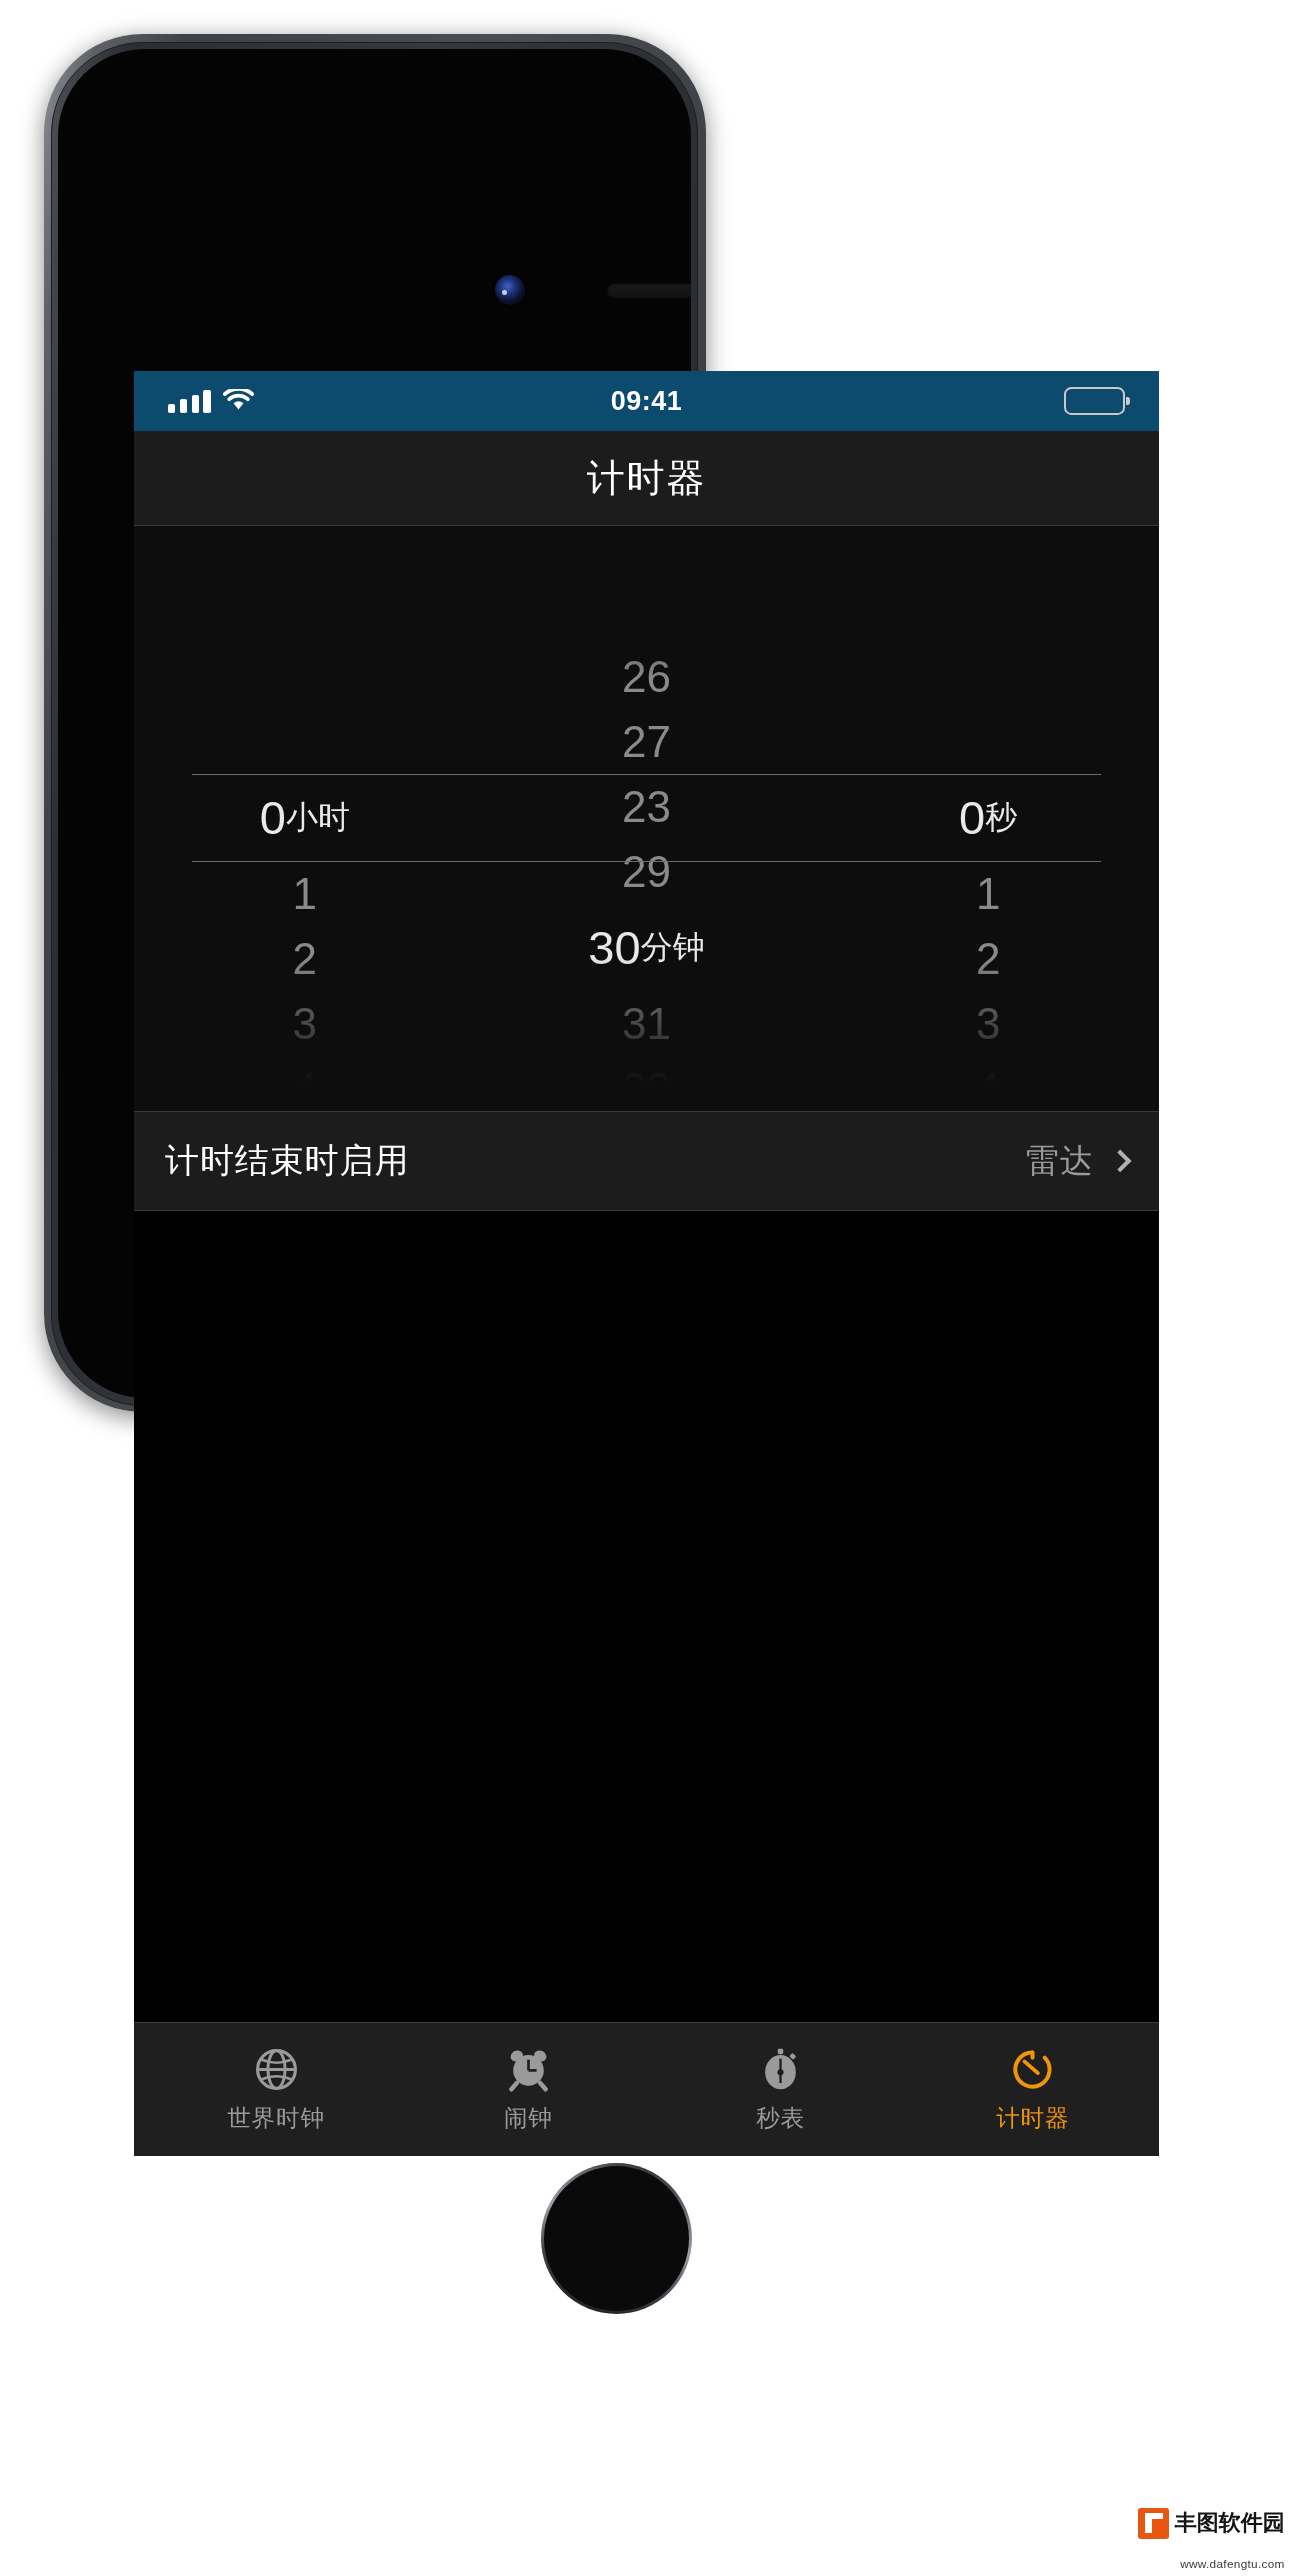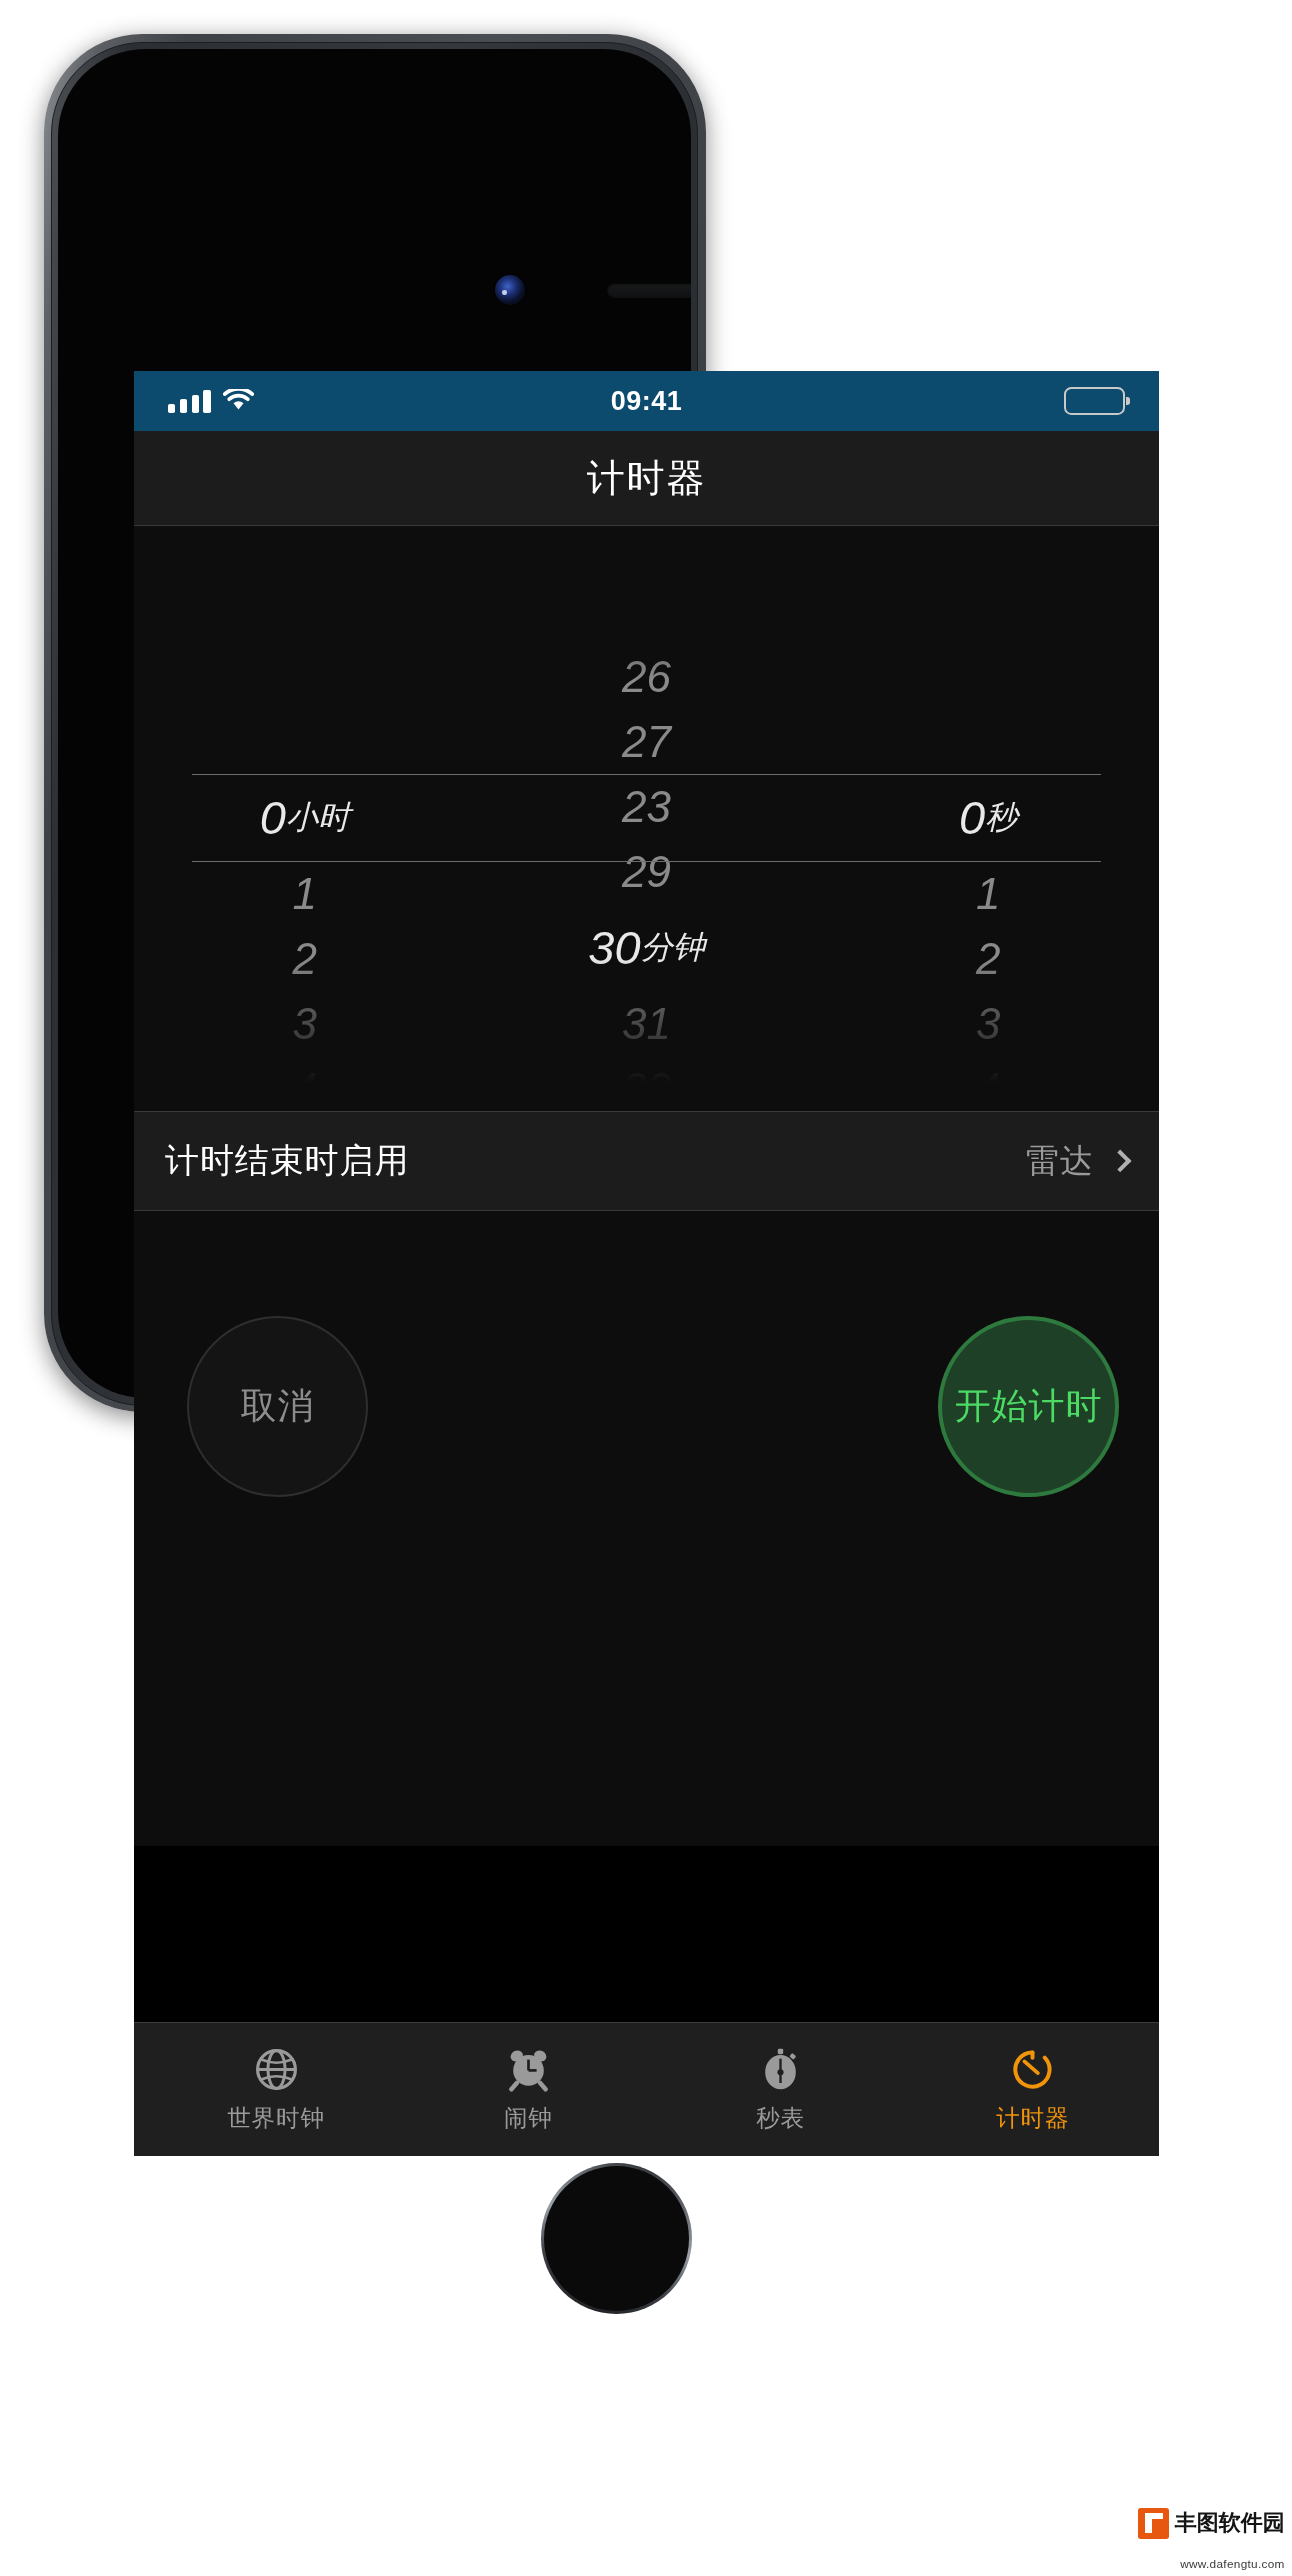--- a/index.html
+++ b/index.html
@@ -118,21 +118,21 @@
     display: flex; align-items: center; justify-content: center;
     border-bottom: 0.9px solid #3a3a3a;
   }
   .navbar .title { color:#fff; font-size: 38px; font-weight: 500; letter-spacing: 1.8px; }
 
   
   .picker {
     position: relative; height: 585px; background: #0d0d0d; overflow: hidden;
   }
   .picker-cols { display: flex; height: 100%; }
-  .pcol { flex: 1; position: relative; font-style: italic; }
+  .pcol { flex: 1; position: relative; }
   .pcol-inner {
     position: absolute; left: 0; right: 0; top: 0;
     display: flex; flex-direction: column; align-items: center;
   }
   .prow {
     height: 65px; display: flex; align-items: center; justify-content: center;
     color: #8a8a8a; font-size: 44px; font-weight: 300; white-space: nowrap;
   }
   .prow.sel {
     color: #e9e9e9; font-size: 47px; font-weight: 400; height: 87px;
@@ -310,24 +310,20 @@
     </div>
 
     <div class="sound-row">
       <span class="sound-label">计时结束时启用</span>
       <span class="sound-right">
         <span class="sound-value">雷达</span>
         <span class="chev"></span>
       </span>
     </div>
 
-    <div class="actions">
-      <div class="circle-btn cancel-btn">取消</div>
-      <div class="circle-btn start-btn">开始计时</div>
-    </div>
 
     <div class="tabbar">
 
       <div class="tab">
         <span class="ico">
           <svg width="45" height="45" viewBox="0 0 50 50">
             <circle cx="25" cy="25" r="21" stroke="#9a9a9a" stroke-width="3.5" fill="none"></circle>
             <ellipse cx="25" cy="25" rx="9.5" ry="21" stroke="#9a9a9a" stroke-width="3.2" fill="none"></ellipse>
             <line x1="4" y1="25" x2="46" y2="25" stroke="#9a9a9a" stroke-width="3.2"></line>
             <path d="M8 14 q17 7 34 0" stroke="#9a9a9a" stroke-width="3" fill="none"></path>

